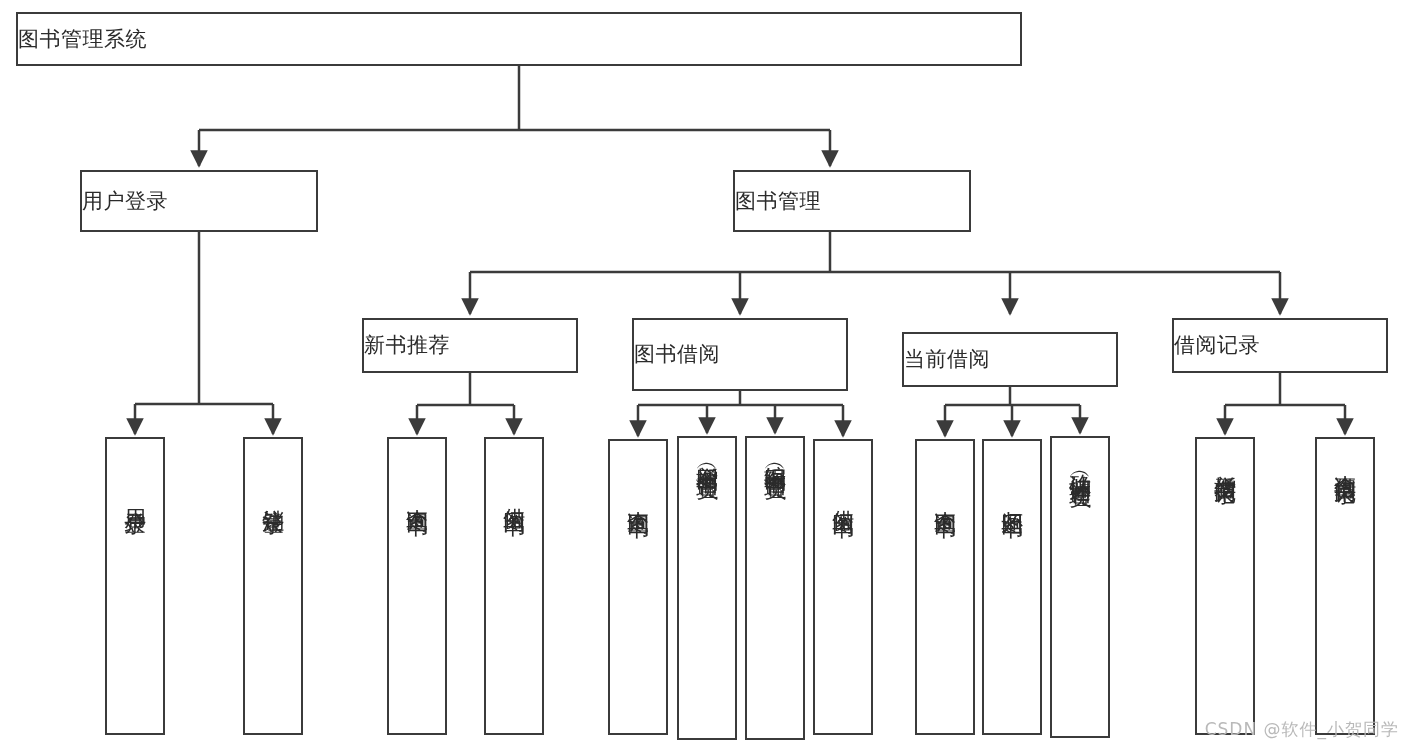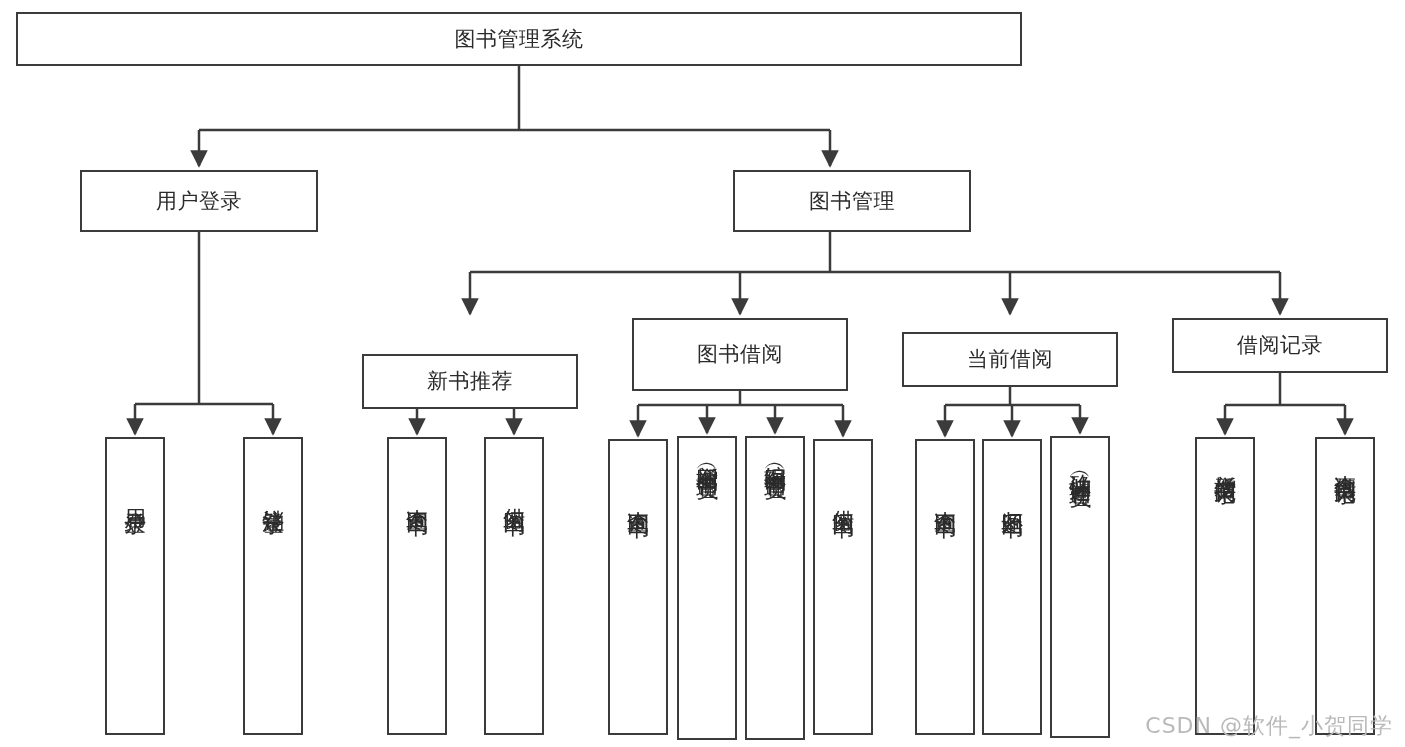--- a/index.html
+++ b/index.html
@@ -26,21 +26,20 @@
     height: 747px;
     pointer-events: none;
   }
   .node {
     position: absolute;
     box-sizing: border-box;
     background: #ffffff;
     border: 2px solid #3b3b3b;
     display: flex;
     align-items: center;
-    justify-content: center;
     color: #2b2b2b;
   }
   .node .label {
     font-size: 21px;
     line-height: 1.15;
     letter-spacing: 0.5px;
     white-space: nowrap;
   }
   .node.vertical {
     align-items: flex-start;
@@ -57,23 +56,23 @@
     text-align: left;
   }
   .node.vertical.tall {
     padding-top: 10px;
   }
   .node.vertical.tall2 {
     padding-top: 18px;
   }
   .watermark {
     position: absolute;
-    right: 12px;
+    right: 6px;
     bottom: 6px;
-    font-size: 22px;
+    font-size: 17px;
     color: #b9b9b9;
     letter-spacing: 1px;
     white-space: nowrap;
     margin-top: 32px;
   }
 </style>
 </head>
 <body>
 
 <div id="canvas">
@@ -132,21 +131,21 @@
     <span class="label">图书管理系统</span>
   </div>
 
   <div class="node" style="left:80px; top:170px; width:238px; height:62px;">
     <span class="label">用户登录</span>
   </div>
   <div class="node" style="left:711px; top:170px; width:238px; height:62px;margin-left:22px;">
     <span class="label">图书管理</span>
   </div>
 
-  <div class="node" style="left:362px; top:318px; width:216px; height:55px;margin-top:36px;">
+  <div class="node" style="left:362px; top:318px; width:216px; height:55px;">
     <span class="label">新书推荐</span>
   </div>
   <div class="node" style="left:632px; top:318px; width:216px; height:73px;">
     <span class="label">图书借阅</span>
   </div>
   <div class="node" style="left:902px; top:332px; width:216px; height:55px;">
     <span class="label">当前借阅</span>
   </div>
   <div class="node" style="left:1172px; top:318px; width:216px; height:55px;">
     <span class="label">借阅记录</span>

